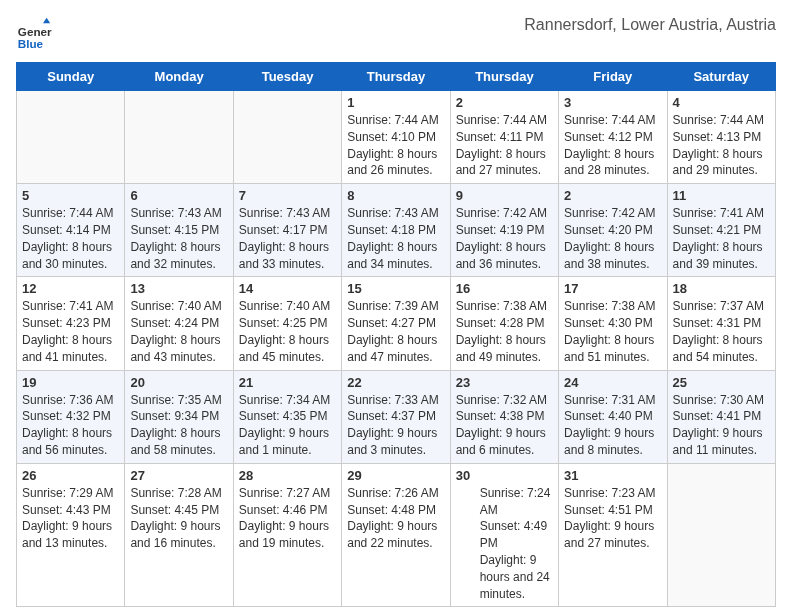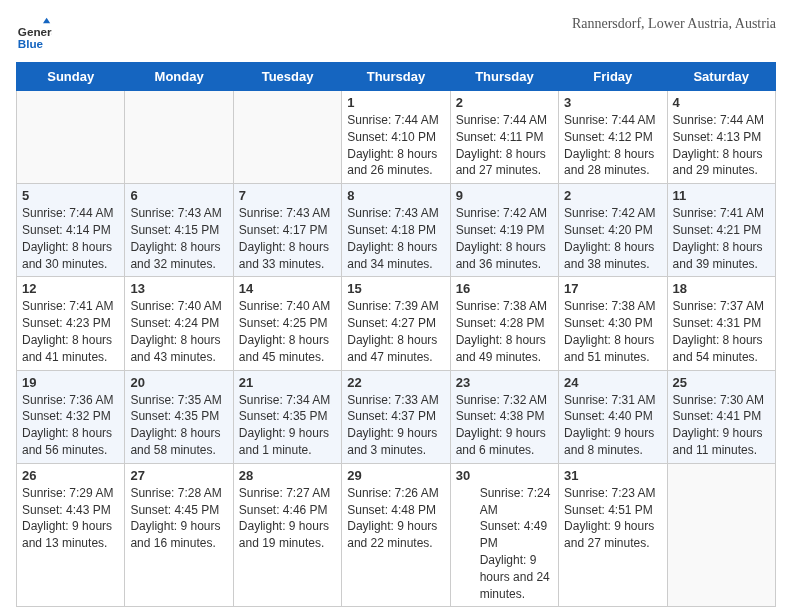--- a/index.html
+++ b/index.html
@@ -27,23 +27,22 @@
     }
     .title-section {
       text-align: right;
     }
     .month-title {
       font-size: 32px;
       font-weight: bold;
       color: #333;
     }
     .location-subtitle {
-      font-size: 14px;
+      font-size: 16px;
       color: #555;
-      font-family: Liberation Serif, serif;
     }
     .calendar {
       width: 100%;
       border-collapse: collapse;
       border: 1px solid #ccc;
       padding-left: 32px;
     }
     .calendar th {
       background-color: #1565c0;
       color: #fff;
@@ -233,21 +232,21 @@
       <tr>
         <td>
           <span class="day-number">19</span>
           <div class="day-info" style="white-space: pre-line;">Sunrise: 7:36 AM
 Sunset: 4:32 PM
 Daylight: 8 hours and 56 minutes.</div>
         </td>
         <td>
           <span class="day-number">20</span>
           <div class="day-info" style="white-space: pre-line;">Sunrise: 7:35 AM
-Sunset: 4:35 PM
+Sunset: 9:34 PM
 Daylight: 8 hours and 58 minutes.</div>
         </td>
         <td>
           <span class="day-number">21</span>
           <div class="day-info" style="white-space: pre-line;">Sunrise: 7:34 AM
 Sunset: 4:35 PM
 Daylight: 9 hours and 1 minute.</div>
         </td>
         <td>
           <span class="day-number">22</span>

